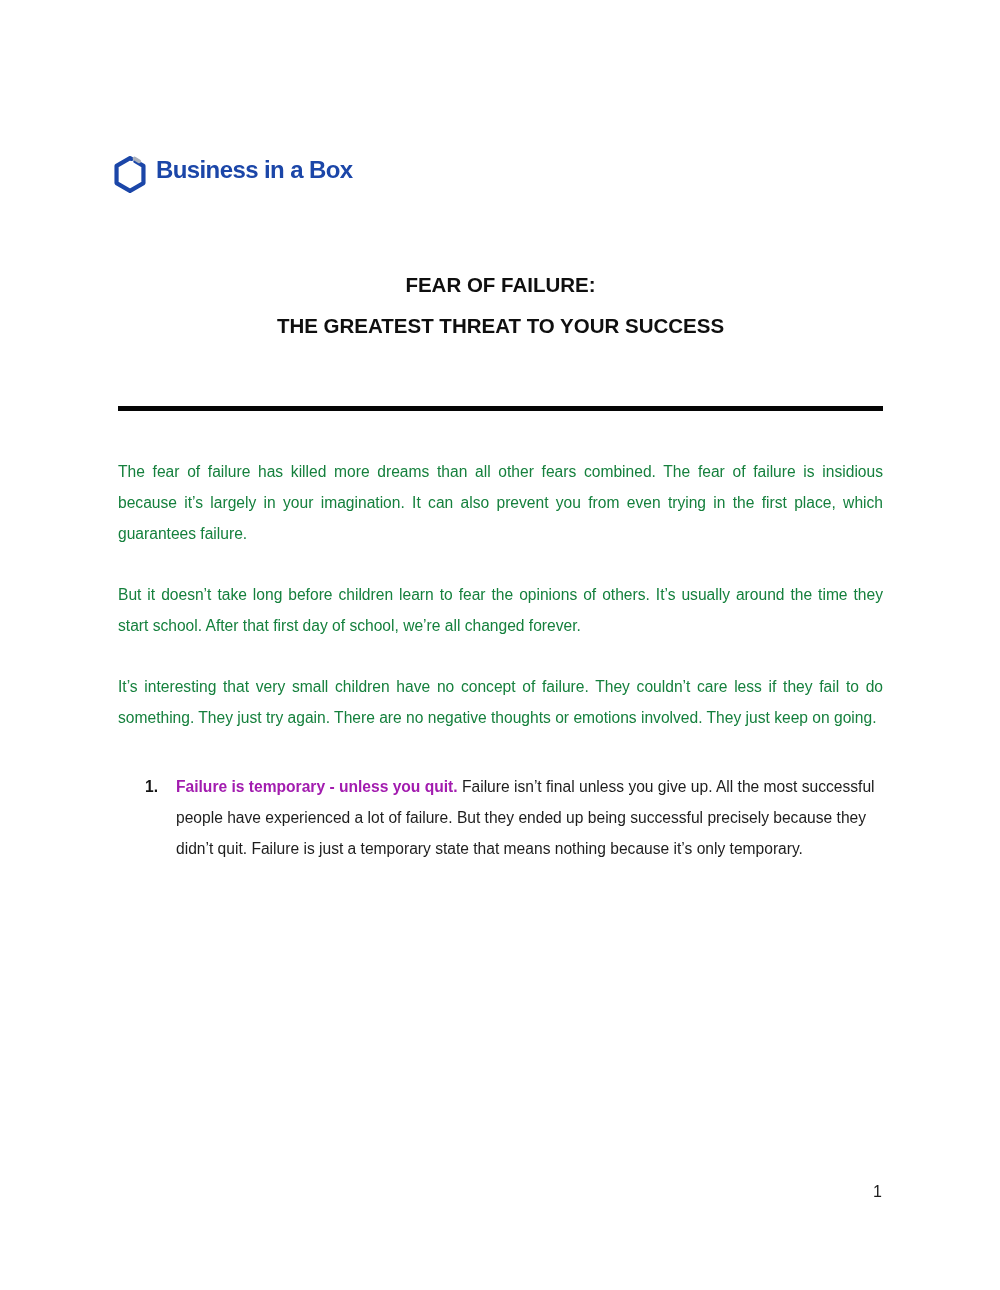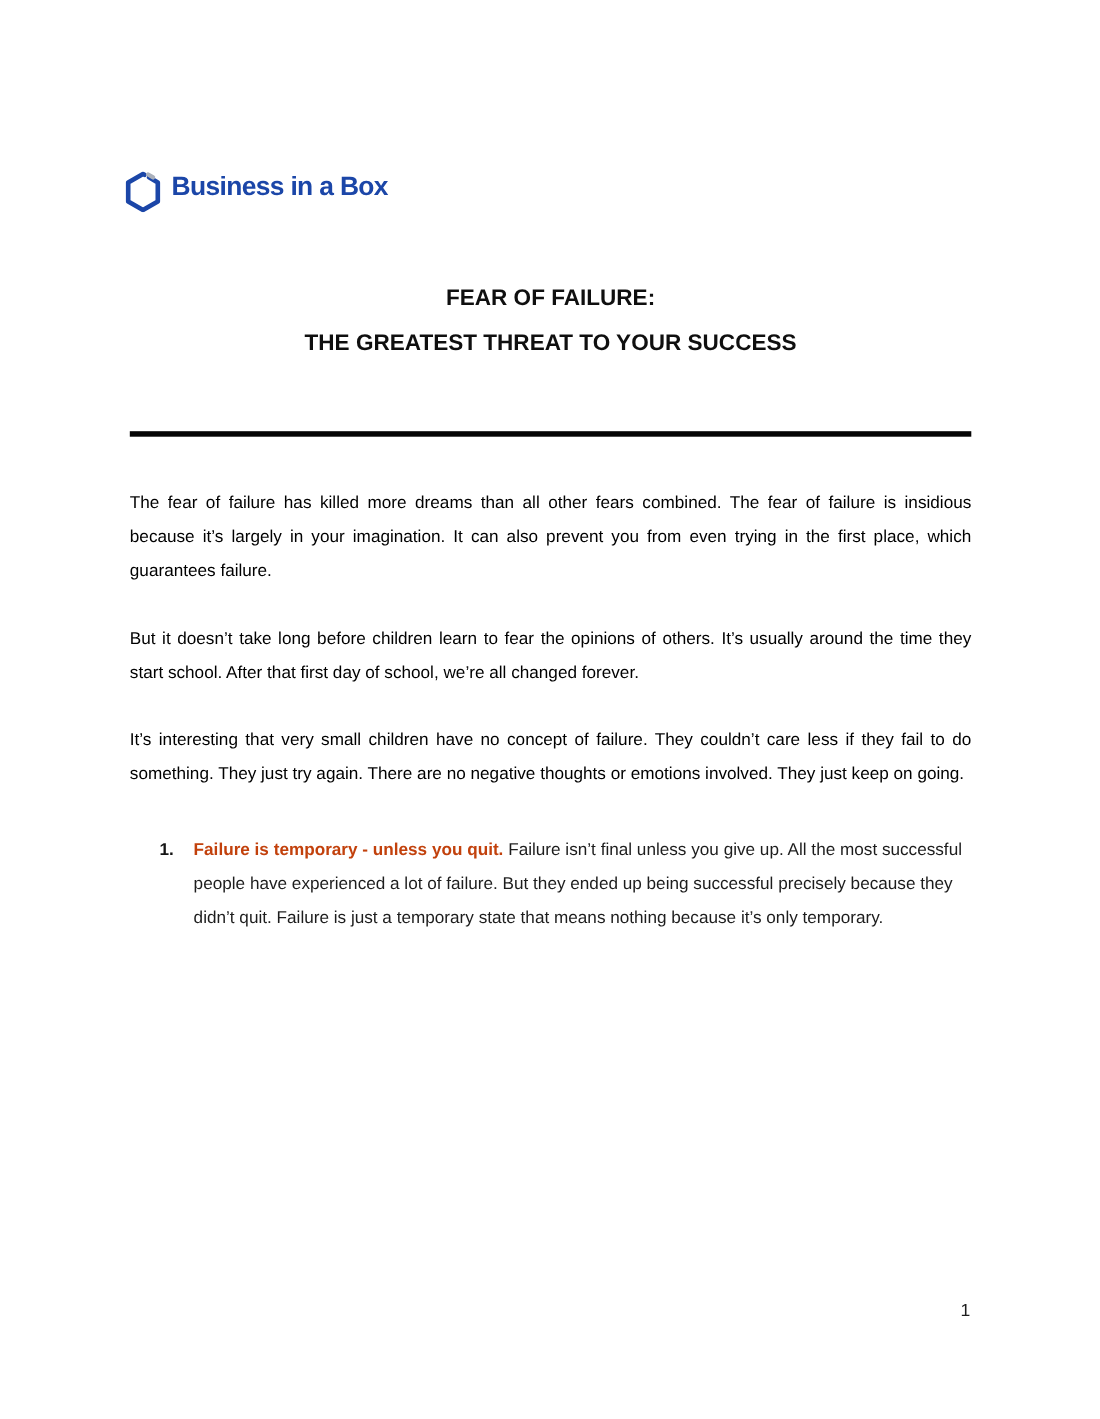--- a/index.html
+++ b/index.html
@@ -29,21 +29,21 @@
     letter-spacing:-0.6px;
     color:#1b46a8;
     white-space:nowrap;
   }
 
   
   .content {
     position:absolute;
     left:118px;
     right:117px;
-    top:250px;
+    top:264px;
   }
 
   .doc-title {
     margin:0;
     text-align:center;
     font-size:20.5px;
     font-weight:700;
     color:#0f0f0f;
   }
   .title-line { display:block; line-height:41px; }
@@ -52,21 +52,21 @@
     margin-top:60px;
     height:5px;
     background:#050505;
   }
 
   .content p {
     margin:30px 0 0 0;
     font-size:15.6px;
     line-height:31px;
     text-align:justify;
-    color:#000000;
+    color:#15803d;
   }
   .content p.first-para { margin-top:45px; }
 
   .facts-heading {
     margin:56px 0 0 0;
     font-size:15.8px;
     font-weight:700;
     line-height:31px;
     color:#141414;
   }
@@ -85,21 +85,21 @@
     line-height:31px;
     color:#141414;
   }
   .list-body {
     flex:1;
     font-size:15.6px;
     line-height:31px;
     text-align:left;
     color:#1d1d1d;
   }
-  .list-body strong { font-weight:700; color:#c2410c; }
+  .list-body strong { font-weight:700; color:#a21caf; }
 
   .page-number {
     position:absolute;
     top:1181px;
     right:118px;
     font-size:16px;
     line-height:22px;
     color:#1d1d1d;
   }
 </style>

